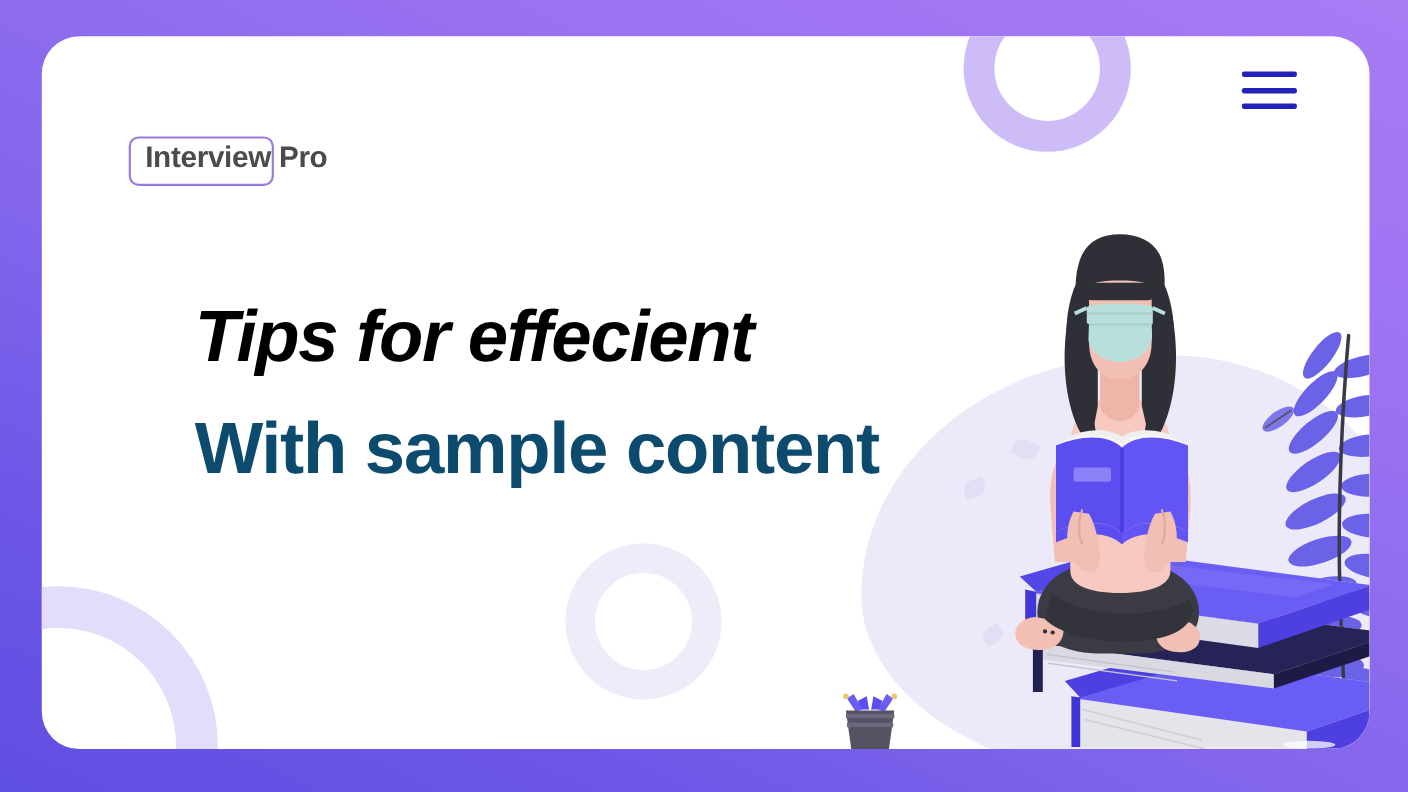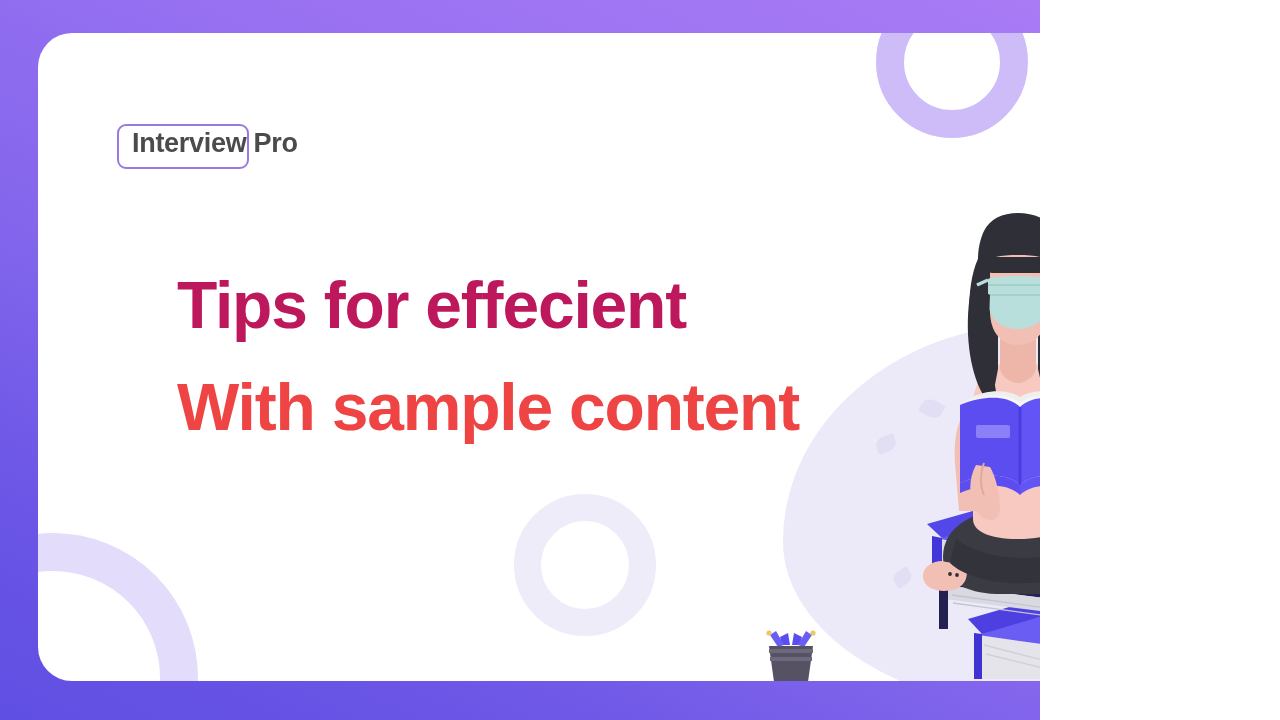--- a/index.html
+++ b/index.html
@@ -6,21 +6,21 @@
 
   html, body {
     width: 1280px;
     height: 720px;
     overflow: hidden;
     font-family: "Liberation Sans", sans-serif;
   }
 
   #slide {
     position: relative;
-    width: 1040px;
+    width: 1280px;
     height: 720px;
     background: linear-gradient(205deg, #a97bf5 0%, #9a72f2 28%, #8366ec 58%, #6a55e6 82%, #5f4fe2 100%);
     overflow: hidden;
   }
 
   
   #card {
     position: absolute;
     left: 38px;
     top: 33px;
@@ -119,22 +119,22 @@
     top: 222px;
     width: 760px;
   }
   .hl {
     font-size: 66px;
     font-weight: bold;
     line-height: 1.54;
     letter-spacing: -1.2px;
     white-space: nowrap;
   }
-  .hl.dark { color: #be185d; }
-  .hl.accent { color: #ef4444; }
+  .hl.dark { color: #000000; font-style: italic; }
+  .hl.accent { color: #0c4a6e; }
 
   
   #illustration {
     position: absolute;
     left: 0; top: 0;
     width: 1207px; height: 648px;
     pointer-events: none;
   }
 </style>
 </head>

